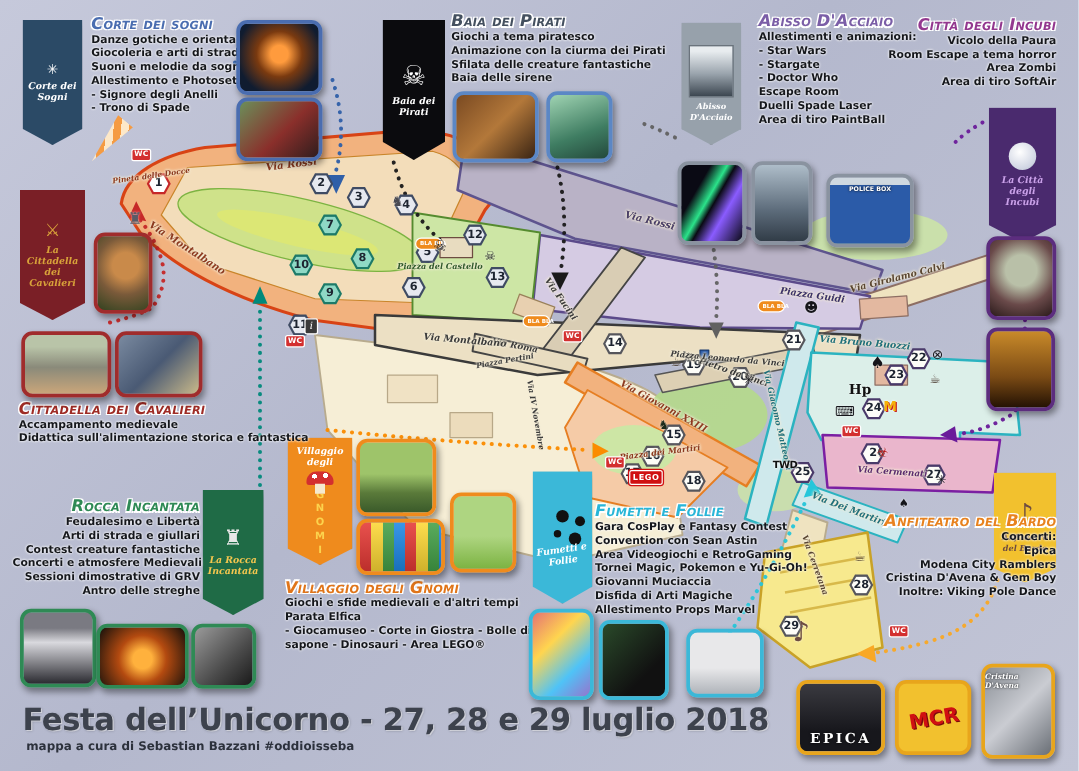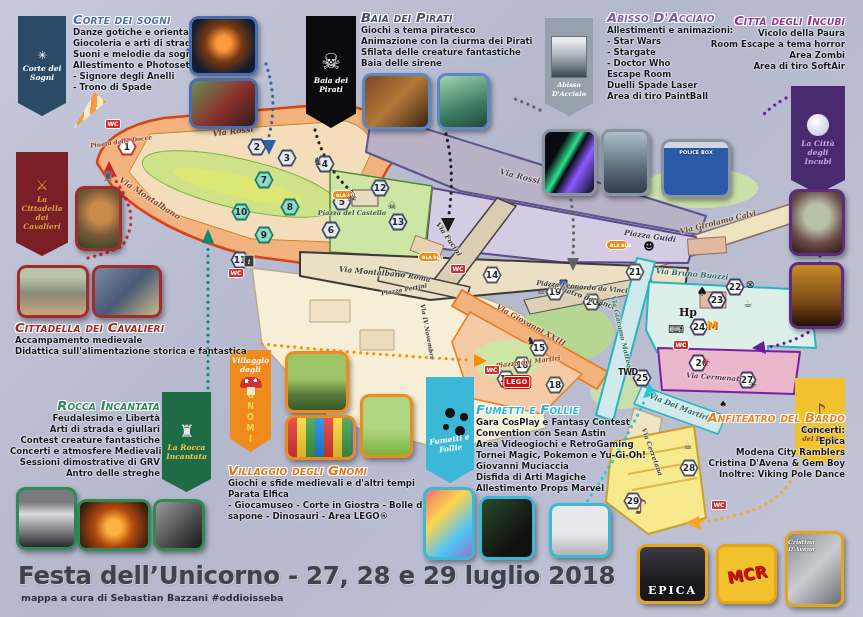--- a/index.html
+++ b/index.html
@@ -329,21 +329,21 @@
     <span class="blabel" style="color:#c9a0e8;">La Città degli Incubi</span>
   </div>
   <div class="banner" style="left:16px;top:152px;width:52px;height:104px;background:#7a1f26;">
     <span class="bn-glyph" style="color:#d8a23a;font-size:14px;">⚔</span>
     <span class="blabel" style="color:#d8a23a;">La Cittadella dei Cavalieri</span>
   </div>
   <div class="banner" style="left:162px;top:392px;width:49px;height:100px;background:#1f6b46;">
     <span class="bn-glyph" style="color:#e8e8e8;font-size:17px;">♜</span>
     <span class="blabel" style="color:#f3c64e;">La Rocca Incantata</span>
   </div>
-  <div class="banner" style="left:230px;top:350px;width:41px;height:102px;background:#ef8b1d;">
+  <div class="banner" style="left:230px;top:350px;width:52px;height:102px;background:#ef8b1d;">
     <span class="blabel" style="color:#fff;">Villaggio degli</span>
     <div class="mushroom"></div>
     <span class="vert" style="color:#fcd34d;font-size:8px;">GNOMI</span>
   </div>
   <div class="banner" style="left:426px;top:377px;width:48px;height:106px;background:#3bb8d8;">
     <div class="soot"></div>
     <span class="blabel" style="color:#fff;transform:rotate(-8deg);margin-top:14px;">Fumetti e Follie</span>
   </div>
   <div class="banner" style="left:795px;top:378px;width:50px;height:88px;background:#f2c12e;">
     <span class="bn-glyph" style="color:#6d4c41;font-size:22px;">♪</span>

